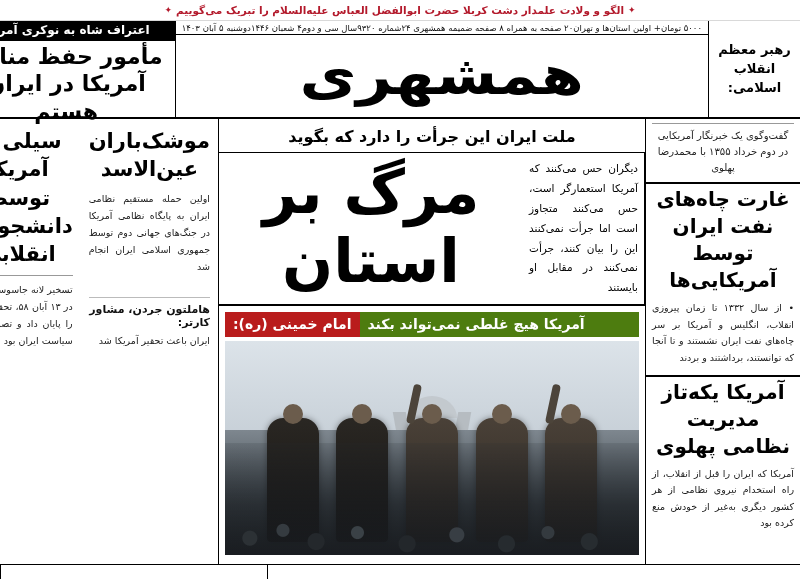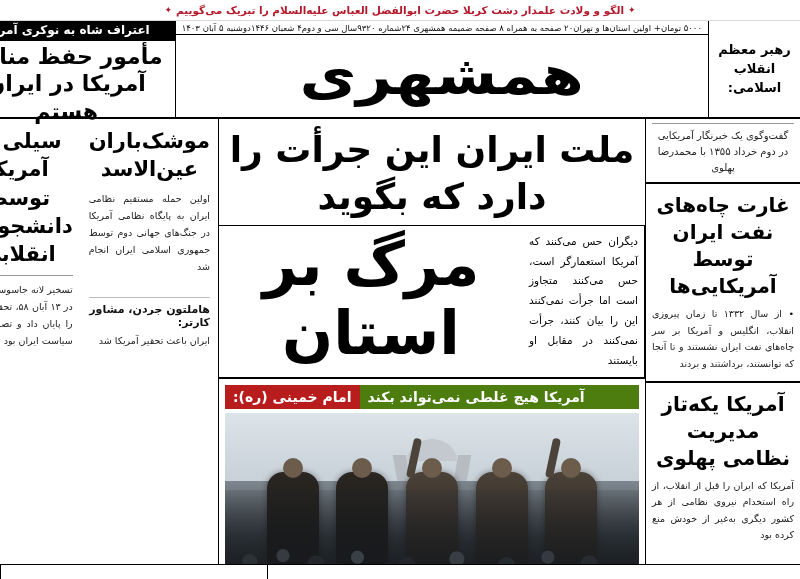--- a/index.html
+++ b/index.html
@@ -174,21 +174,21 @@
     font-size: 10px;
     line-height: 1.6;
     text-align: center;
     color: #222;
     border-top: 1px solid #999;
     padding-top: 4px;
   }
 
   .sec-box {
     border-bottom: 2px solid #000;
-    padding: 6px 6px 8px;
+    padding: 0 6px 8px;
     box-sizing: border-box;
   }
   .sec-box:last-child { border-bottom: none; }
   .sec-box .headline {
     font-size: 20px;
     font-weight: bold;
     text-align: center;
     line-height: 1.35;
     margin: 2px 0 6px;
   }
@@ -198,21 +198,21 @@
     text-align: justify;
     color: #1a1a1a;
   }
 
   
   .main-head {
     padding: 8px 8px 4px;
     border-bottom: 1px solid #000;
   }
   .main-head .line {
-    font-size: 36px;
+    font-size: 16px;
     font-weight: bold;
     text-align: center;
     line-height: 1.3;
   }
   .center-split {
     display: flex;
     flex-direction: row;
     border-bottom: 2px solid #000;
   }
   .giant-wrap {

